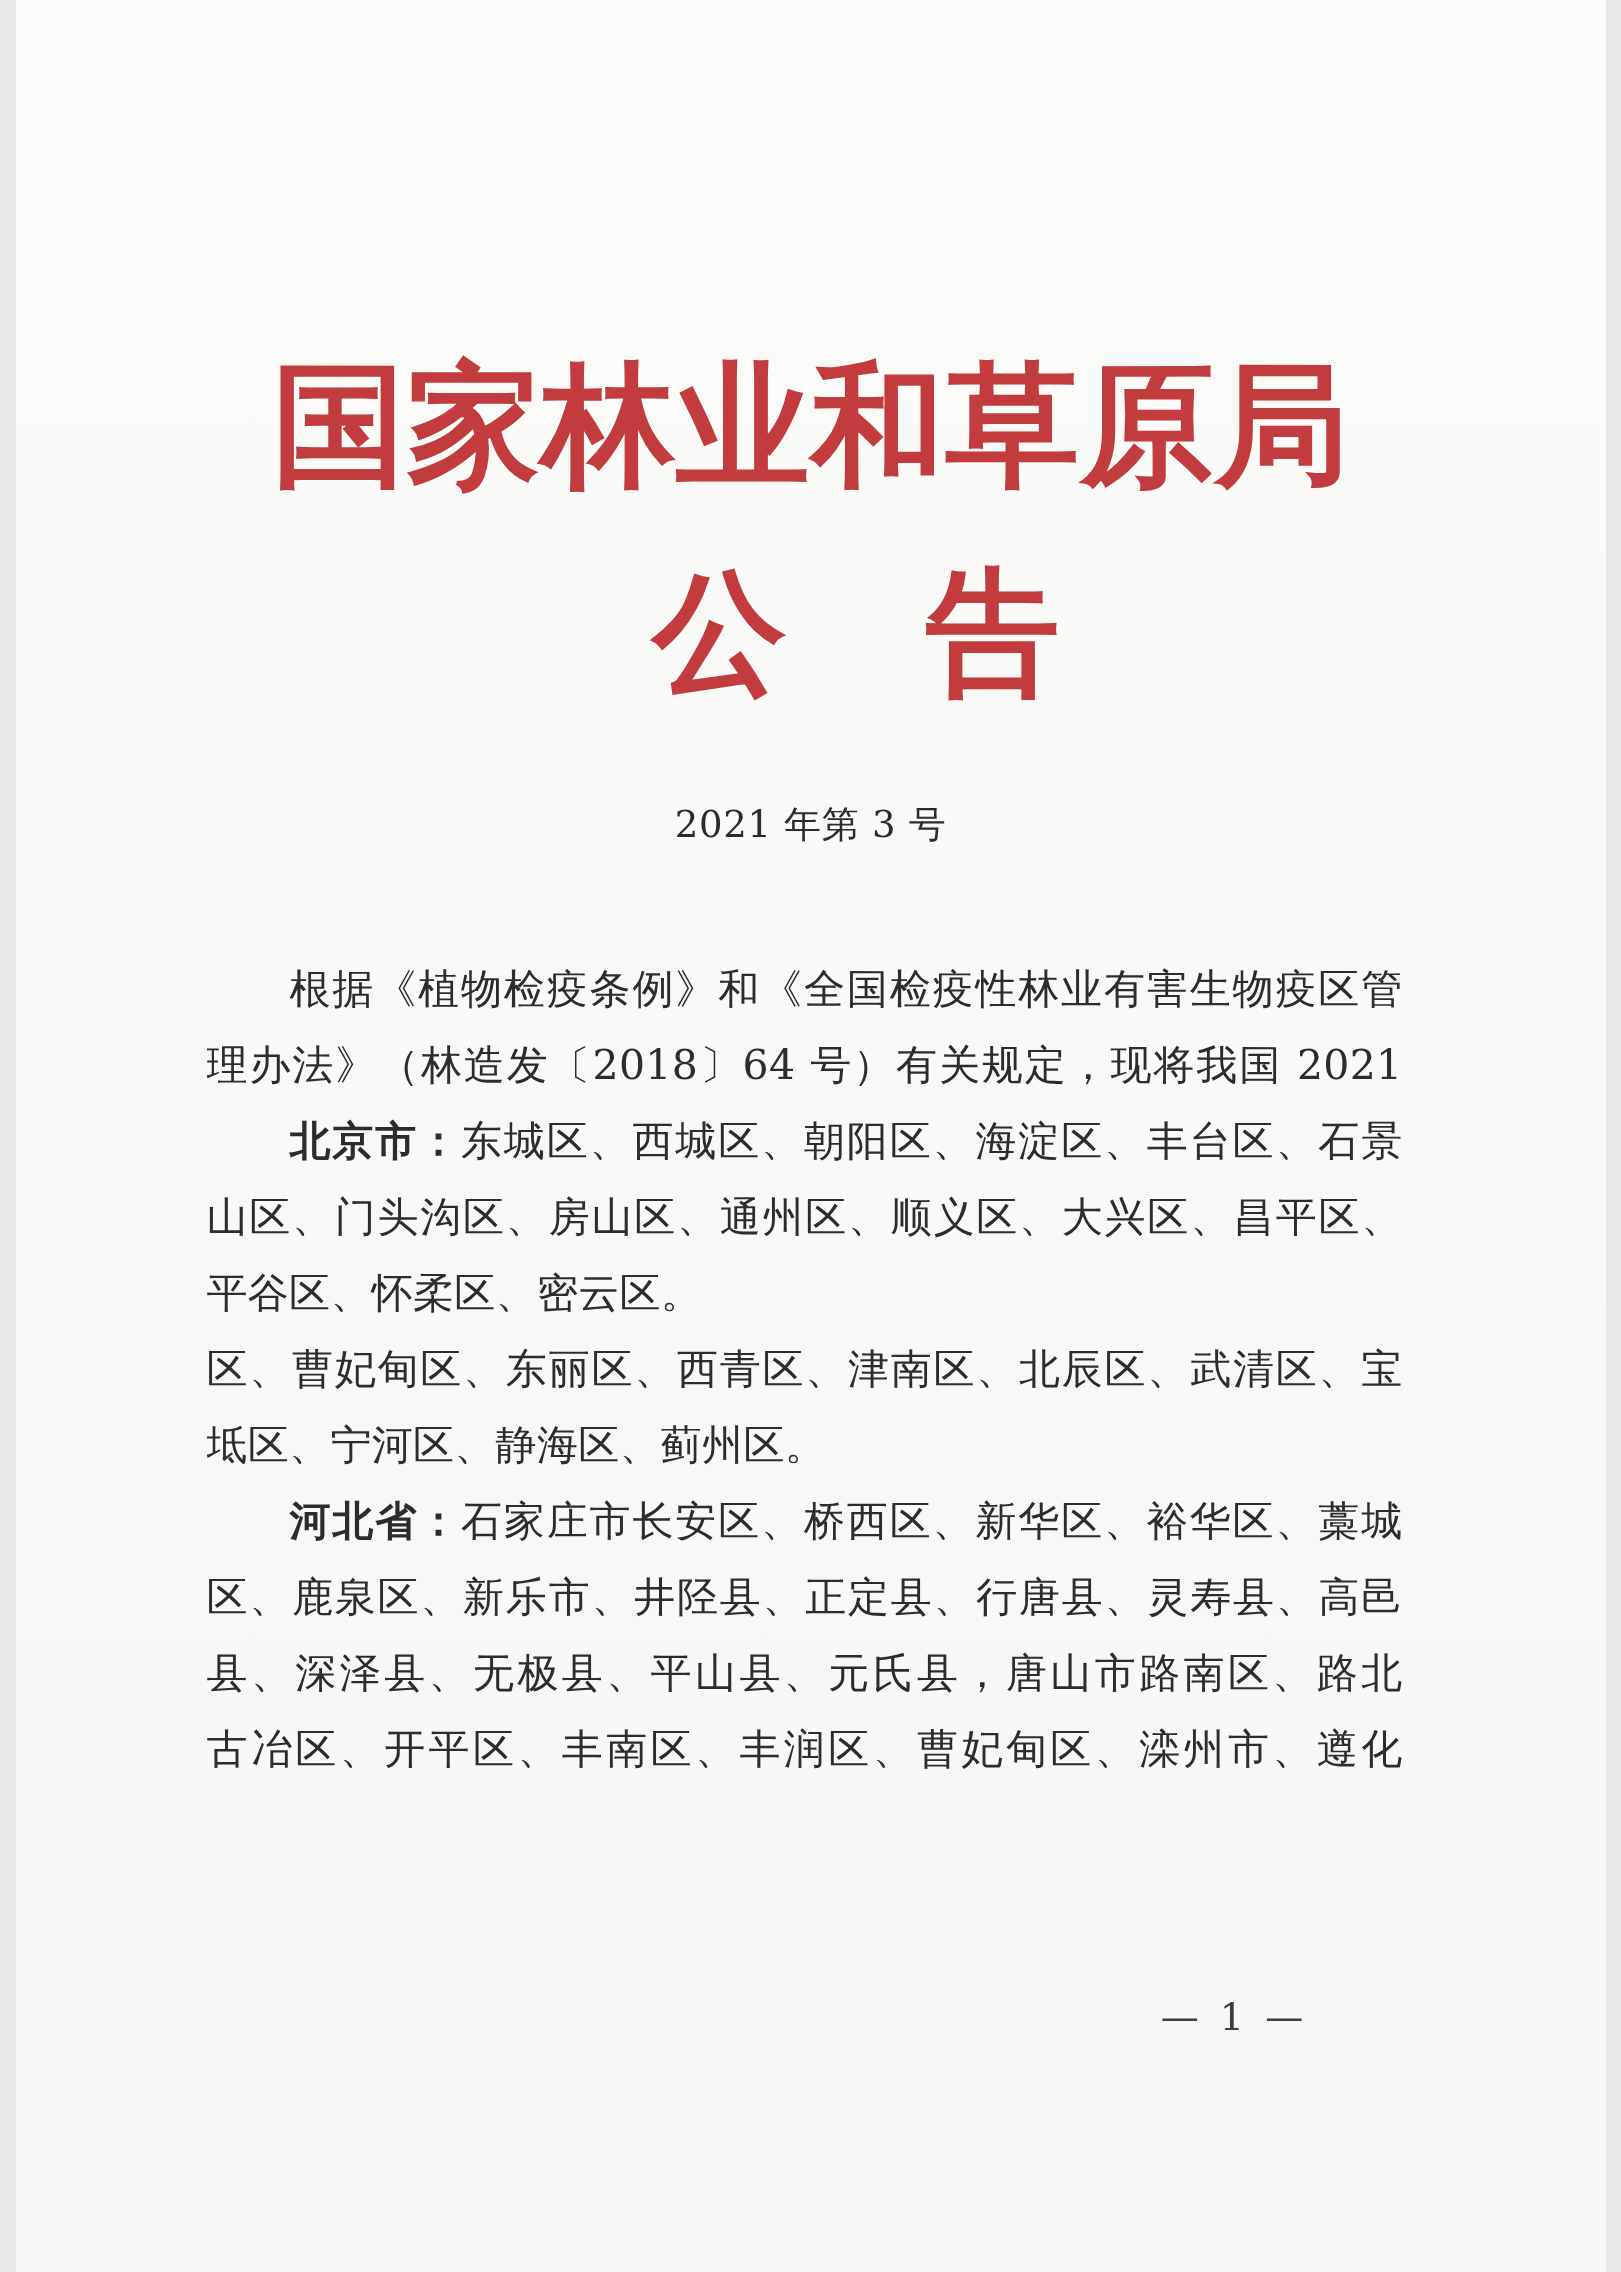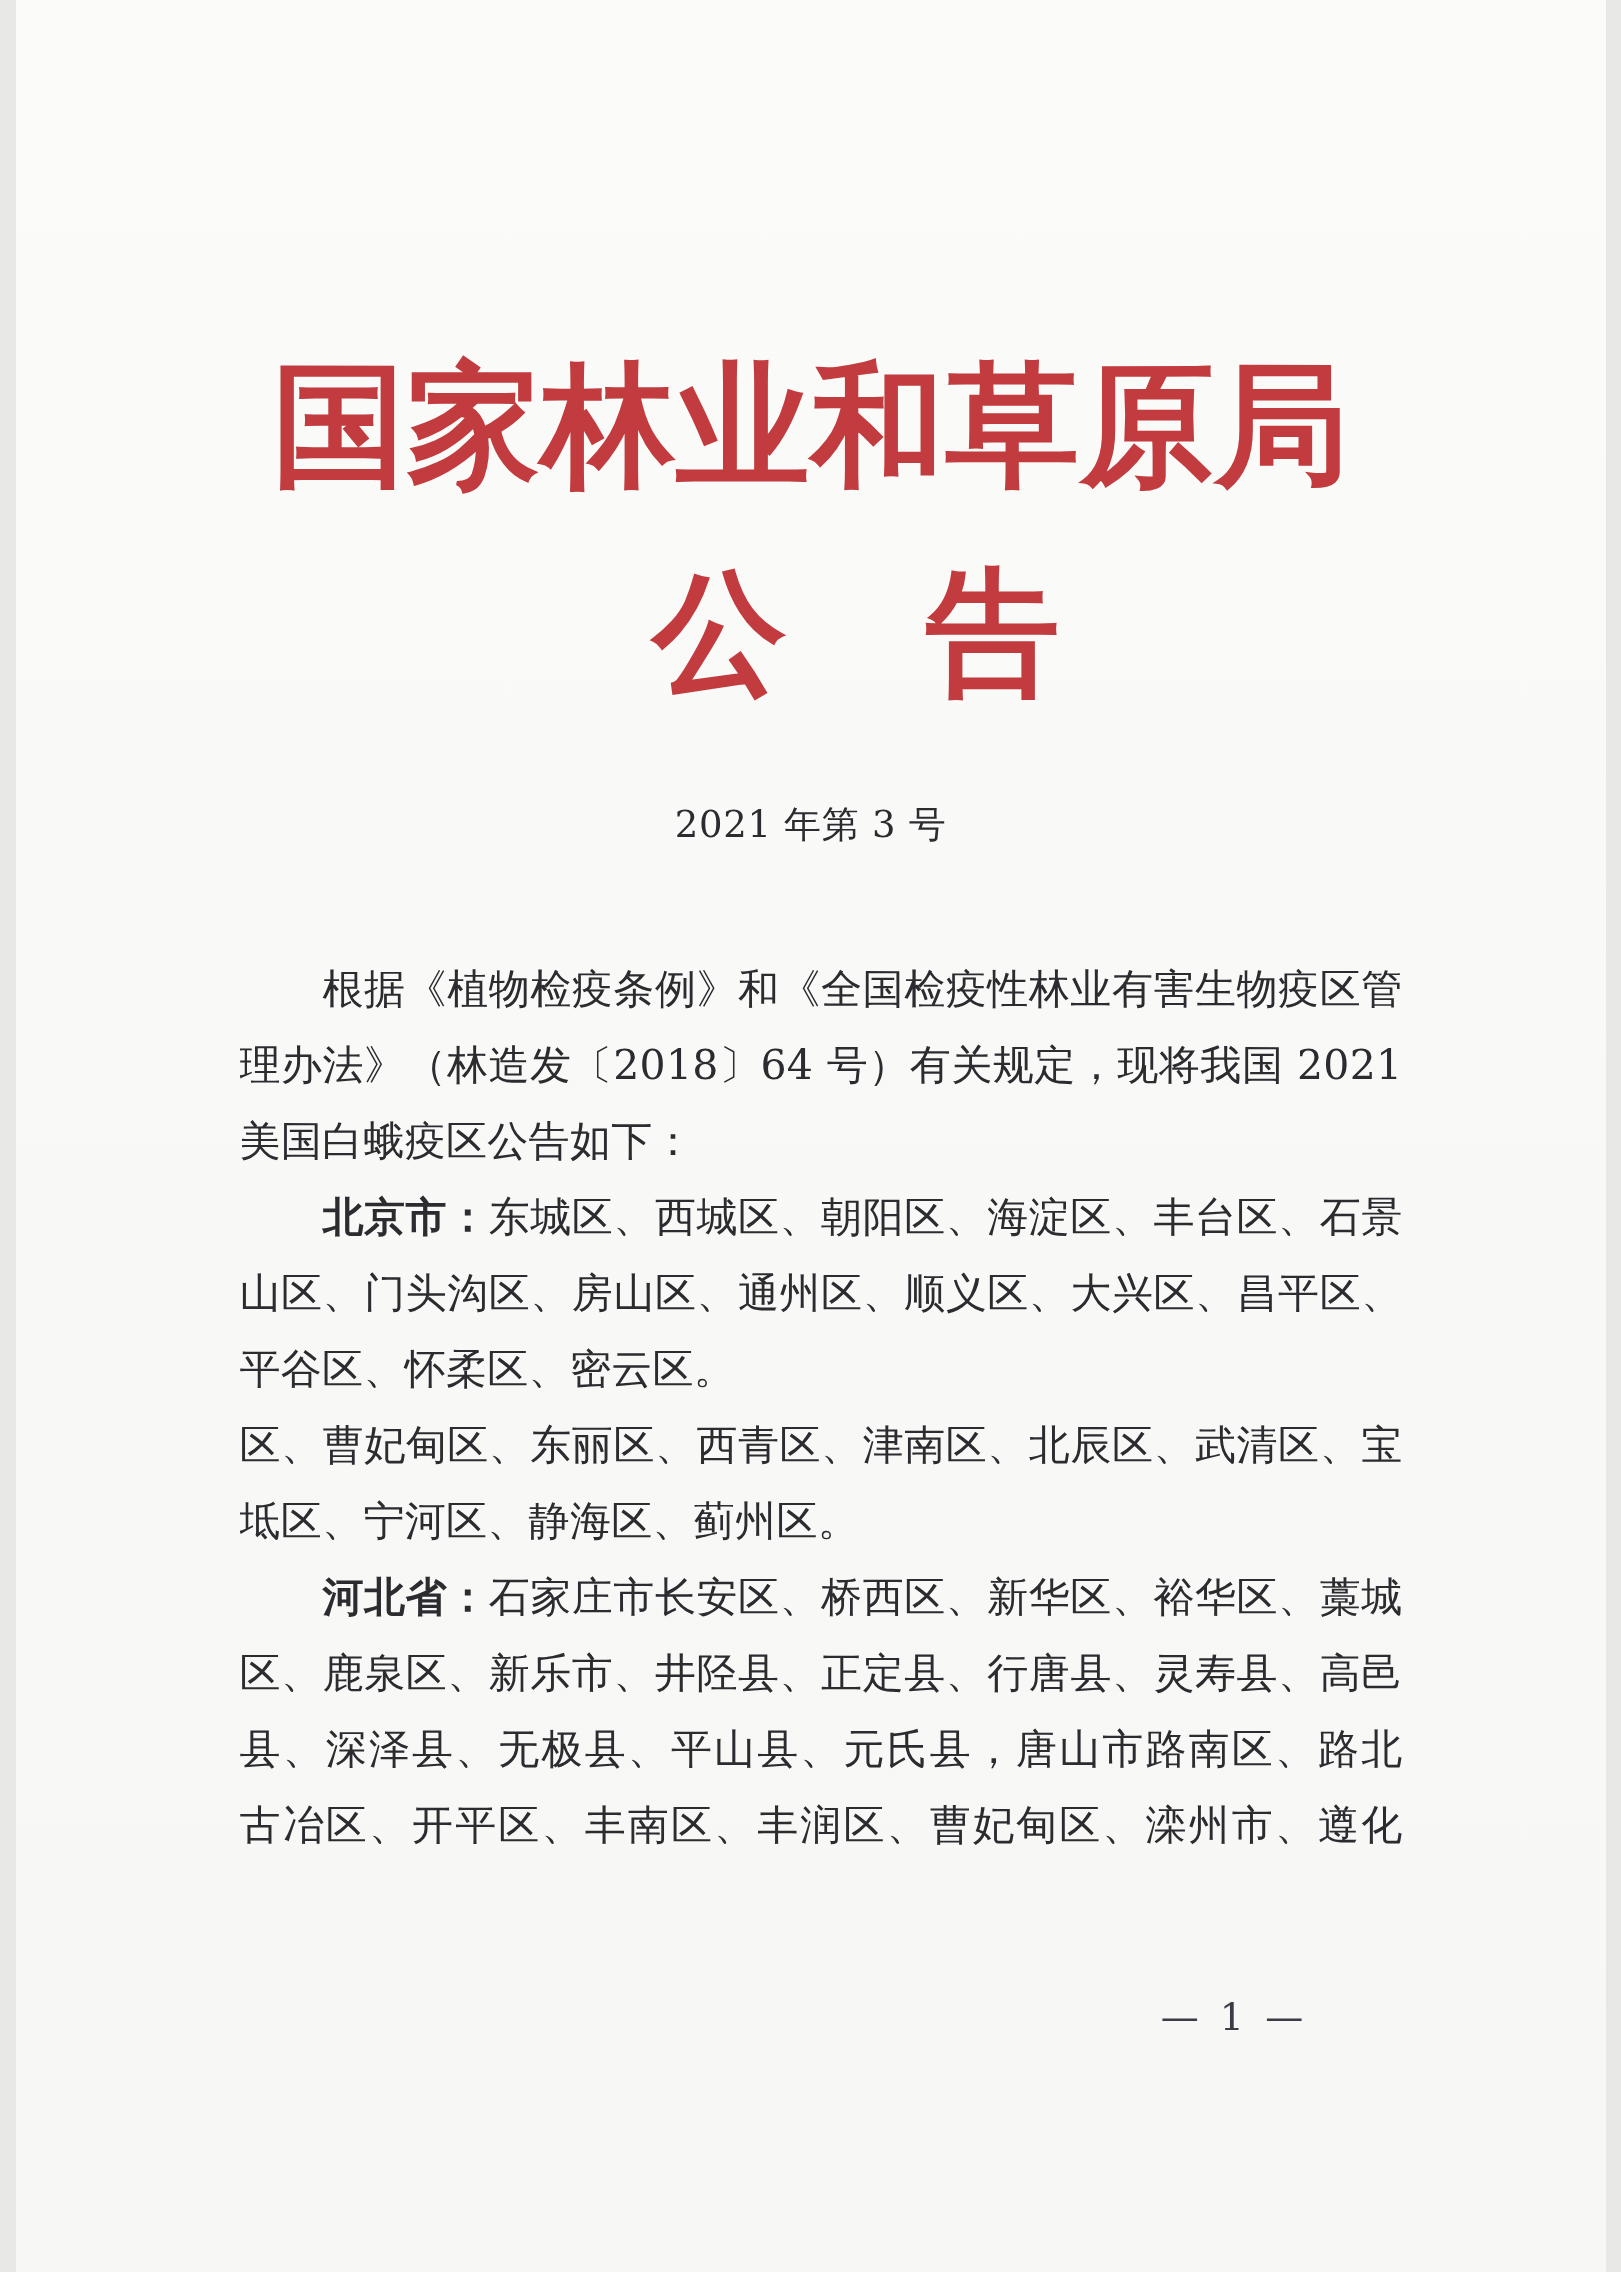--- a/index.html
+++ b/index.html
@@ -49,21 +49,20 @@
     font-size: 41px;
     color: var(--body-text, #2b2b30);
   }
   .line {
     height: 76px;
     line-height: 76px;
     overflow: hidden;
     text-align: left;
     text-justify: inter-character;
     letter-spacing: 0.3px;
-    margin-left: 33px;
   }
   .line.fill {
     text-align: justify;
     text-align-last: justify;
   }
   .line.indent { text-indent: 83px; }
   .lead {
     font-weight: 700;
     font-family: "DejaVu Sans", sans-serif;
   }
@@ -81,21 +80,20 @@
 </head>
 <body>
 
 <div class="page">
   <div class="title title1">国家林业和草原局</div>
   <div class="title title2">公 告</div>
   <div class="subtitle">2021 年第 3 号</div>
   <div class="doc-body">
       <div class="line fill indent">根据《植物检疫条例》和《全国检疫性林业有害生物疫区管</div>
       <div class="line fill">理办法》（林造发〔2018〕64 号）有关规定，现将我国 2021 年</div>
-      <div class="line">美国白蛾疫区公告如下：</div>
       <div class="line fill indent"><span class="lead">北京市：</span>东城区、西城区、朝阳区、海淀区、丰台区、石景</div>
       <div class="line fill">山区、门头沟区、房山区、通州区、顺义区、大兴区、昌平区、</div>
       <div class="line">平谷区、怀柔区、密云区。</div>
       <div class="line fill">区、曹妃甸区、东丽区、西青区、津南区、北辰区、武清区、宝</div>
       <div class="line">坻区、宁河区、静海区、蓟州区。</div>
       <div class="line fill indent"><span class="lead">河北省：</span>石家庄市长安区、桥西区、新华区、裕华区、藁城</div>
       <div class="line fill">区、鹿泉区、新乐市、井陉县、正定县、行唐县、灵寿县、高邑</div>
       <div class="line fill">县、深泽县、无极县、平山县、元氏县，唐山市路南区、路北区、</div>
       <div class="line fill">古冶区、开平区、丰南区、丰润区、曹妃甸区、滦州市、遵化市、</div>
     </div>

